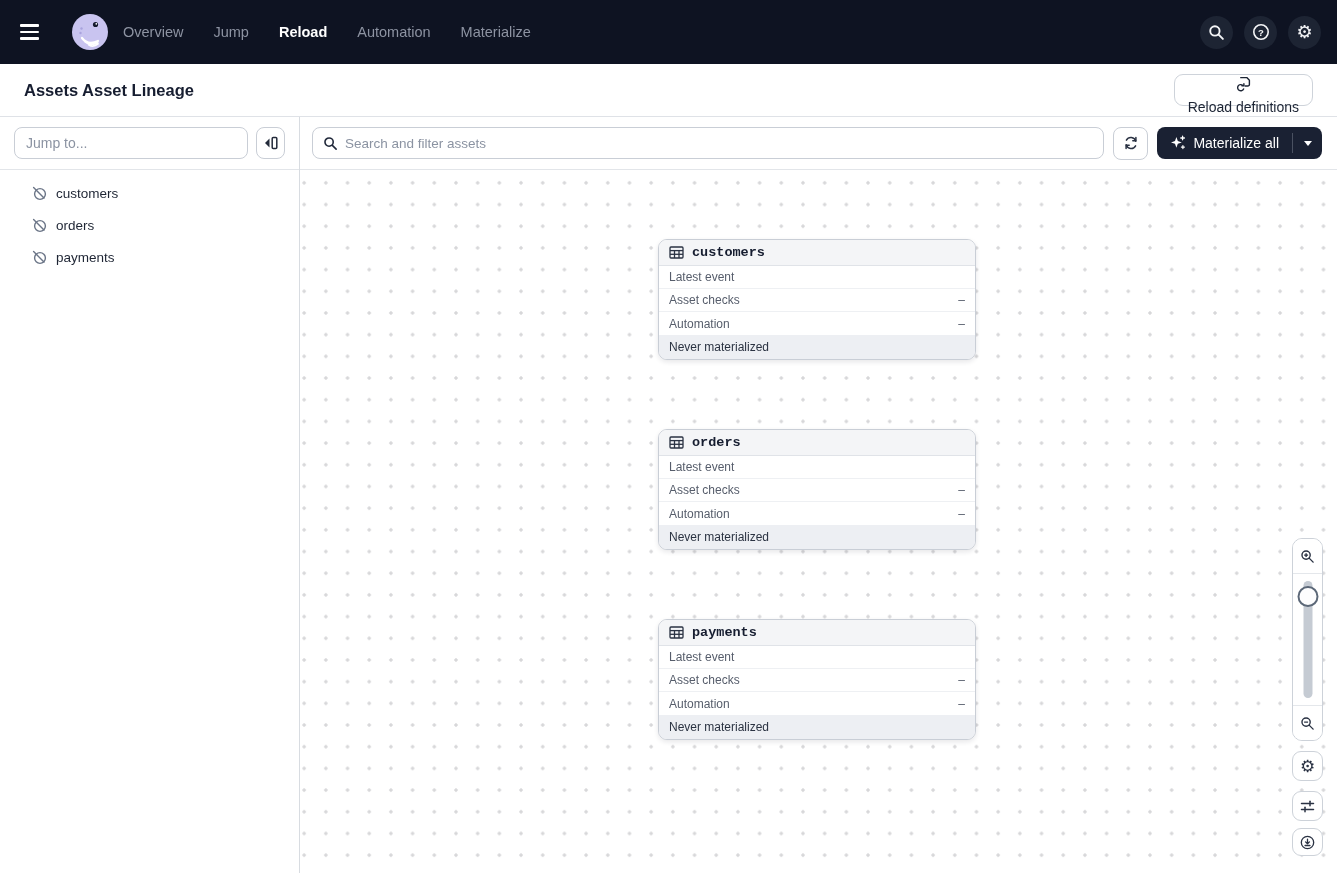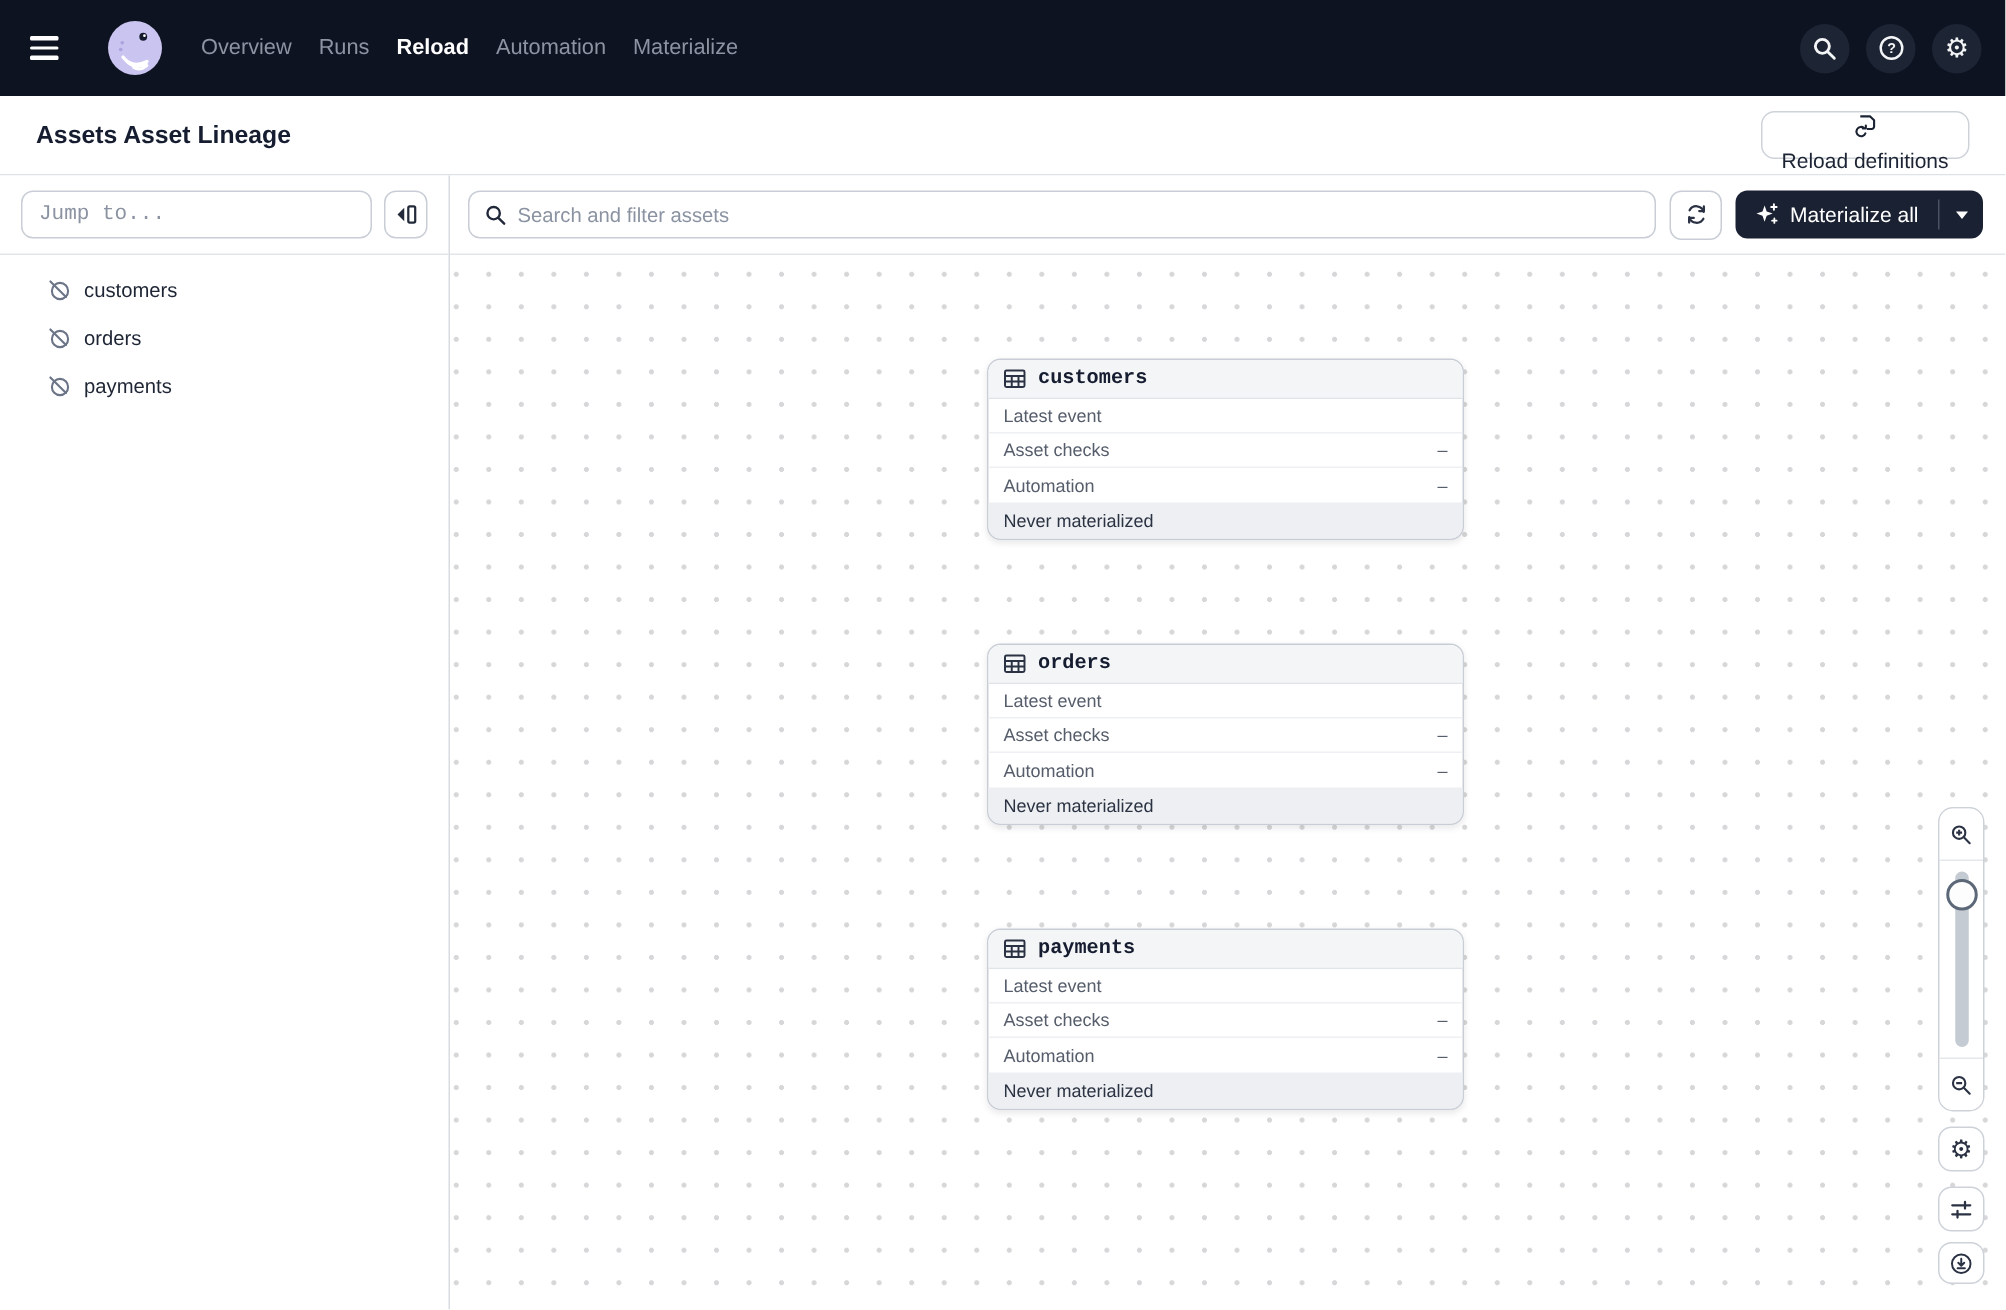--- a/index.html
+++ b/index.html
@@ -5,21 +5,21 @@
   * { margin:0; padding:0; box-sizing:border-box; }
   html,body { width:1337px; height:873px; overflow:hidden; background:#fff;
               font-family:"Liberation Sans", sans-serif; }
 
   
   .topnav { height:64px; background:#0e1322; display:flex; align-items:center; padding:0 16px 0 20px; }
   .hamburger { width:28px; height:28px; display:flex; flex-direction:column; justify-content:center; gap:4px;
                background:none; border:none; cursor:pointer; }
   .hamburger span { display:block; width:19px; height:2.5px; background:#fff; border-radius:1px; }
   .logo { width:36px; height:36px; border-radius:50%; margin-left:24px; flex:0 0 auto; }
-  .navlinks { display:flex; align-items:flex-end; gap:18px; margin-left:26px; }
+  .navlinks { display:flex; align-items:flex-end; gap:30px; margin-left:15px; }
   .navlink { font-size:14.5px; color:#8d93a2; text-decoration:none; font-weight:500; }
   .navlink.active { color:#ffffff; font-weight:700; }
   .topnav .spacer { flex:1; }
   .navicons { display:flex; align-items:center; gap:11px; }
   .circle-btn { width:33px; height:33px; border-radius:50%; background:#1d2433; border:none; cursor:pointer;
                 display:flex; align-items:center; justify-content:center; color:#f4f5f7; }
   .circle-btn svg { display:block; }
 
   
   .page-header { height:53px; background:#fff; border-bottom:1px solid #dfe2e7;
@@ -30,21 +30,21 @@
                 font-size:14px; color:#1c2434; font-family:inherit;flex-direction:column; }
 
   
   .content { display:flex; height:756px; }
 
   
   .sidebar { width:300px; flex:0 0 300px; border-right:1px solid #d8dce1; display:flex; flex-direction:column; background:#fff; }
   .sidebar-toolbar { height:53px; flex:0 0 53px; display:flex; align-items:center; gap:8px; padding:0 14px;
                      border-bottom:1px solid #e2e5e9; }
   .jump-input { flex:1; height:32px; border:1px solid #c9ced6; border-radius:8px; padding:0 11px;
-                font-size:14px; font-family:Liberation Mono, monospace; color:#4c1d95; outline:none; }
+                font-size:14px; font-family:Liberation Sans, sans-serif; color:#4c1d95; outline:none; }
   .jump-input::placeholder { color:#8b93a2; }
   .collapse-btn { width:29px; height:32px; border:1px solid #c9ced6; border-radius:8px; background:#fff;
                   display:flex; align-items:center; justify-content:center; cursor:pointer; color:#232b3b; }
   .asset-list { list-style:none; padding-top:7px; }
   .asset-list li { height:32px; display:flex; align-items:center; gap:9px; padding-left:32px;
                    font-size:13.5px; color:#1e2534; cursor:pointer; }
   .asset-list li .slash-ico { color:#6b7587; display:flex; }
 
   
   .graph-area { flex:1; display:flex; flex-direction:column; min-width:0; }
@@ -115,21 +115,21 @@
       <circle cx="24.3" cy="9.8" r="0.9" fill="#ffffff"></circle>
       <path d="M10 24 q6 8 16 3" stroke="#ffffff" stroke-width="2.2" fill="none" stroke-linecap="round"></path>
       <path d="M13 27.5 q5.5 5 12.5 1.2" stroke="#ffffff" stroke-width="2" fill="none" stroke-linecap="round"></path>
       <path d="M17 31 q4.5 2.6 9 -1.2" stroke="#ffffff" stroke-width="1.8" fill="none" stroke-linecap="round"></path>
       <circle cx="9.5" cy="14.5" r="1.2" fill="#a9a3dd"></circle>
       <circle cx="8.5" cy="19" r="1.2" fill="#a9a3dd"></circle>
     </svg>
   </span>
   <div class="navlinks">
     <a class="navlink" href="#">Overview</a>
-    <a class="navlink" href="#">Runs</a>
+    <a class="navlink" href="#">Jump</a>
     <a class="navlink active" href="#">Reload</a>
     <a class="navlink" href="#">Automation</a>
     <a class="navlink" href="#">Materialize</a>
   </div>
   <div class="spacer"></div>
   <div class="navicons">
     <button class="circle-btn">
       <span style="display:flex">
         <svg width="17" height="17" viewBox="0 0 16 16" fill="none" stroke="currentColor" stroke-width="1.8">
           <circle cx="6.5" cy="6.5" r="4.4"></circle>

